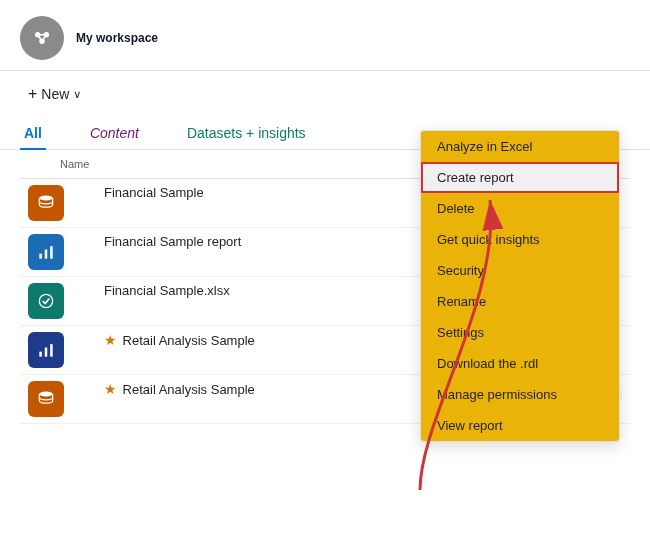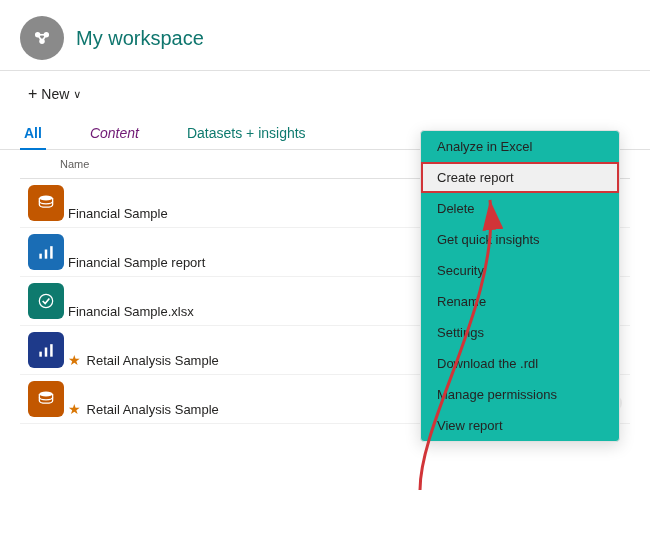--- a/index.html
+++ b/index.html
@@ -28,23 +28,23 @@
       align-items: center;
       justify-content: center;
       margin-right: 12px;
       flex-shrink: 0;
     }
     .avatar svg {
       width: 26px;
       height: 26px;
     }
     .workspace-title {
-      font-size: 20px;
-      font-weight: 400;
-      color: #0f766e;
+      font-size: 12px;
+      font-weight: 700;
+      color: #0f172a;
     }
 
     
     .toolbar {
       padding: 10px 20px;
       display: flex;
       align-items: center;
     }
     .new-button {
       display: flex;
@@ -107,25 +107,26 @@
       border-bottom: 1px solid #e0e0e0;
       font-size: 11px;
       color: #605e5c;
       font-weight: 500;
     }
     .col-icon { width: 40px; flex-shrink: 0; }
     .col-name { flex: 1; }
 
     .table-row {
       display: flex;
-      align-items: flex-end;
+      align-items: flex-start;
       padding: 6px 8px;
       border-bottom: 1px solid #f0f0f0;
       font-size: 13px;
       color: #252423;
+      gap: 36px;
     }
     .row-icon {
       width: 36px;
       height: 36px;
       border-radius: 6px;
       display: flex;
       align-items: center;
       justify-content: center;
       margin-right: 4px;
       flex-shrink: 0;
@@ -171,21 +172,21 @@
       background: #f0f0f0;
       border-radius: 10px;
       padding: 2px 8px;
     }
 
     
     .context-menu {
       position: absolute;
       top: 130px;
       right: 30px;
-      background: #14b8a6;
+      background: #eab308;
       border: 1px solid #e0e0e0;
       border-radius: 4px;
       box-shadow: 0 4px 16px rgba(0,0,0,0.15);
       min-width: 200px;
       z-index: 100;
     }
     .menu-item {
       padding: 8px 16px;
       font-size: 13px;
       color: #252423;

